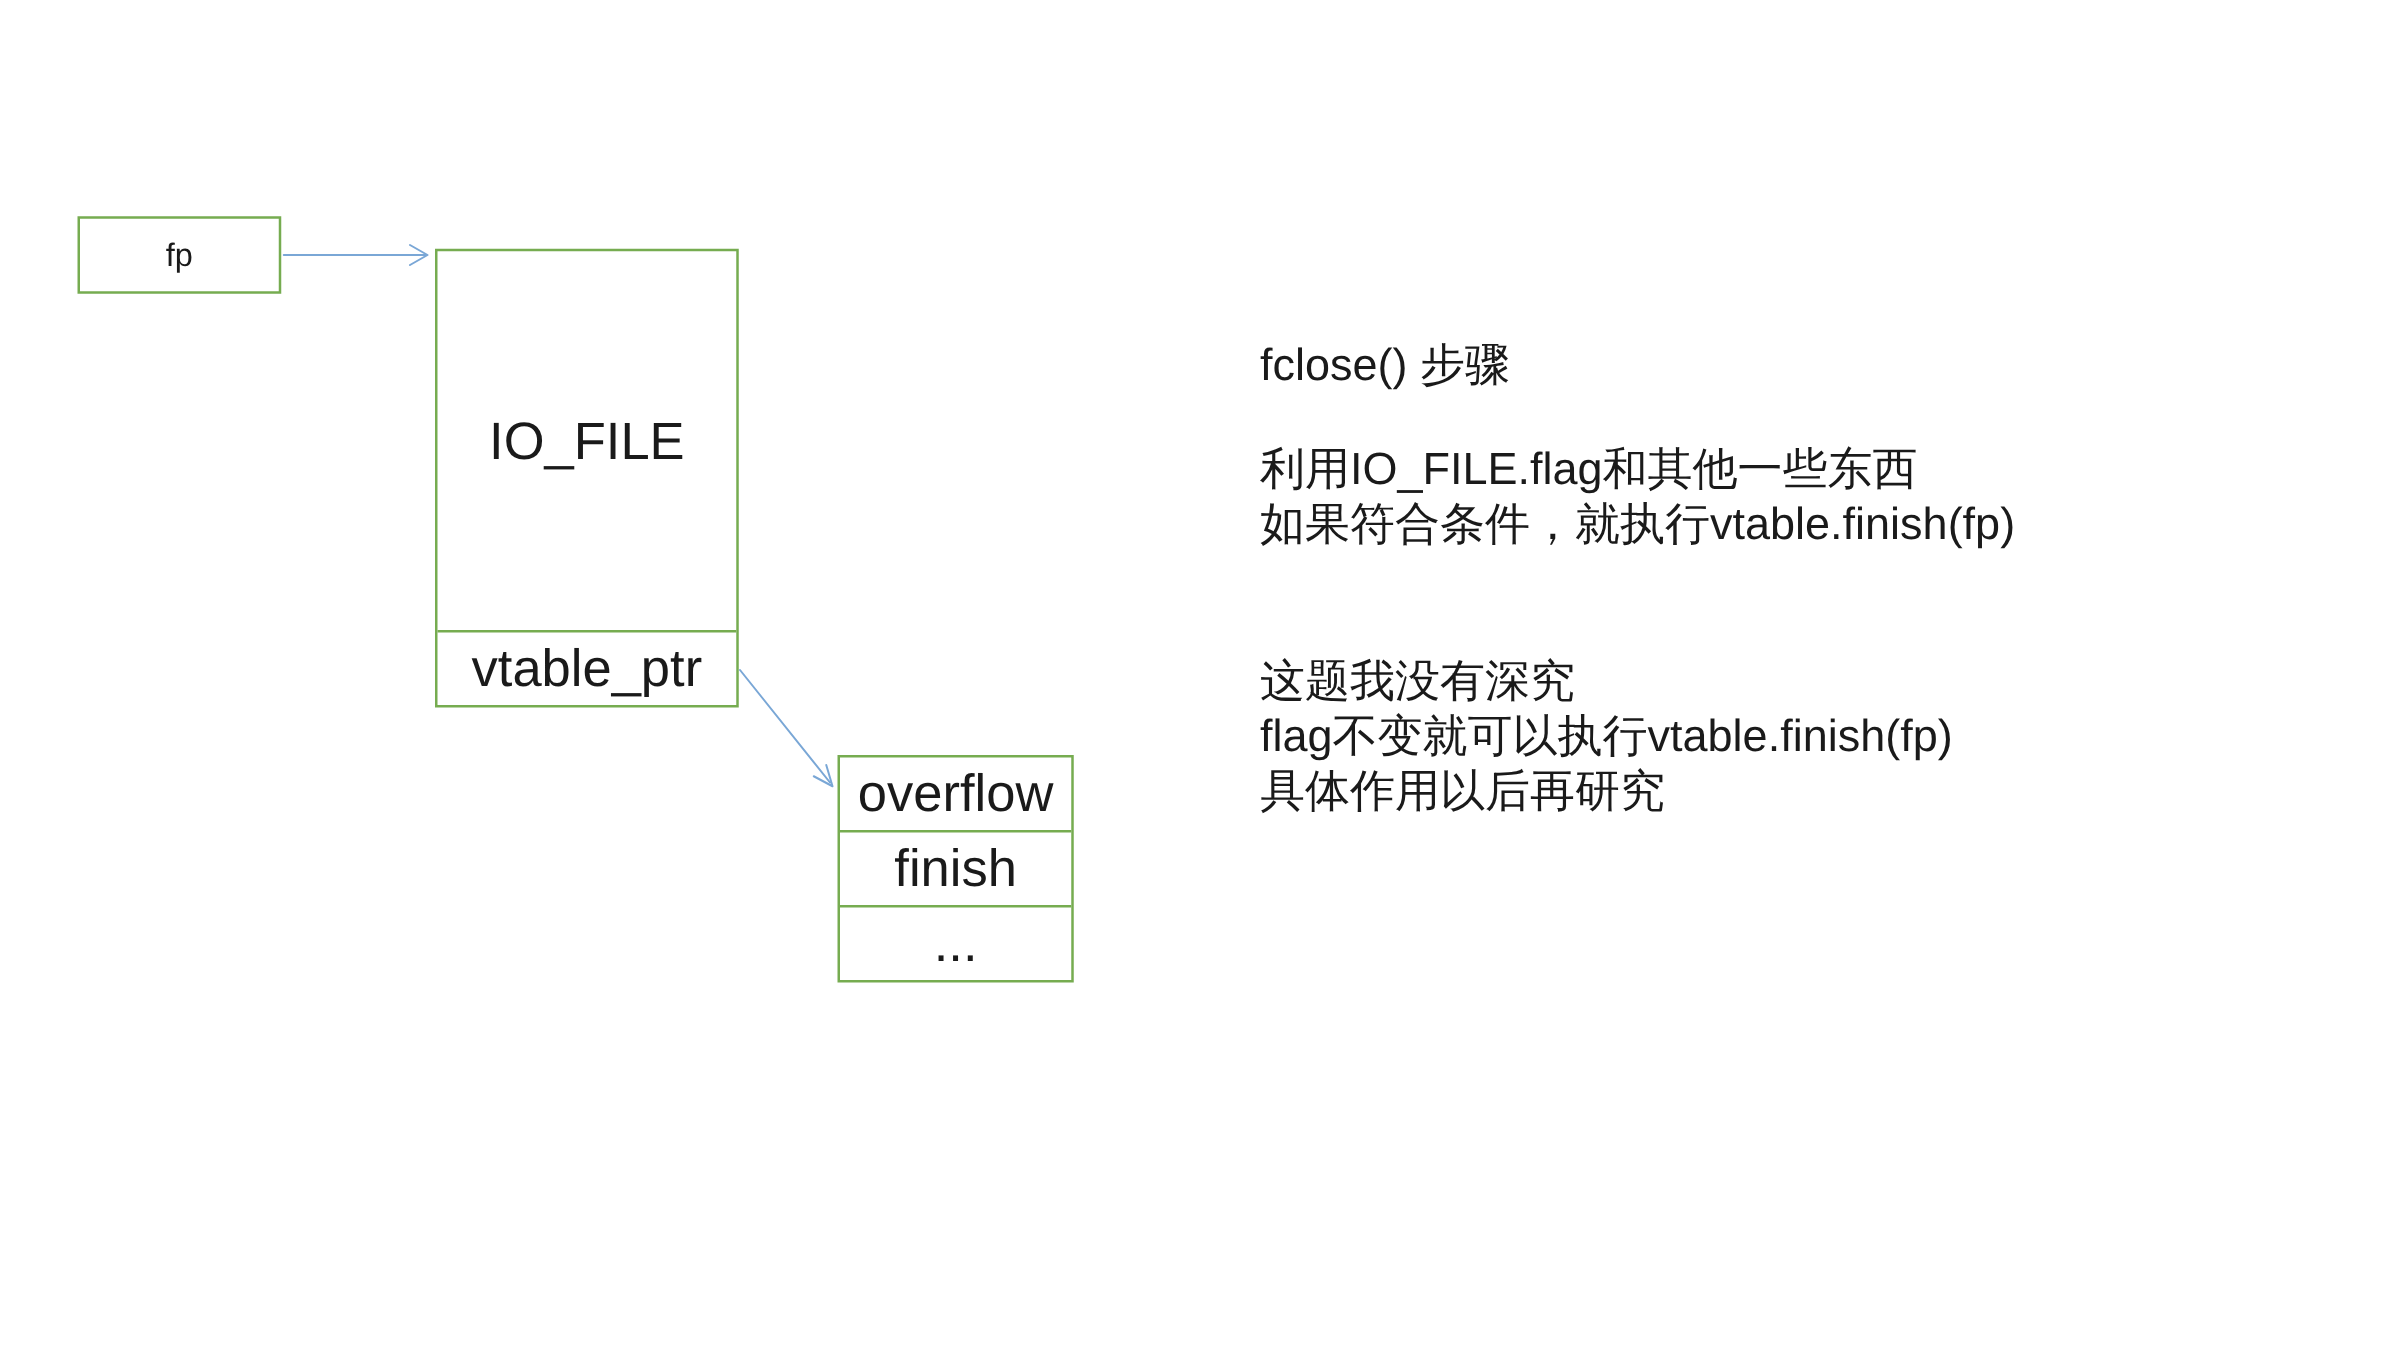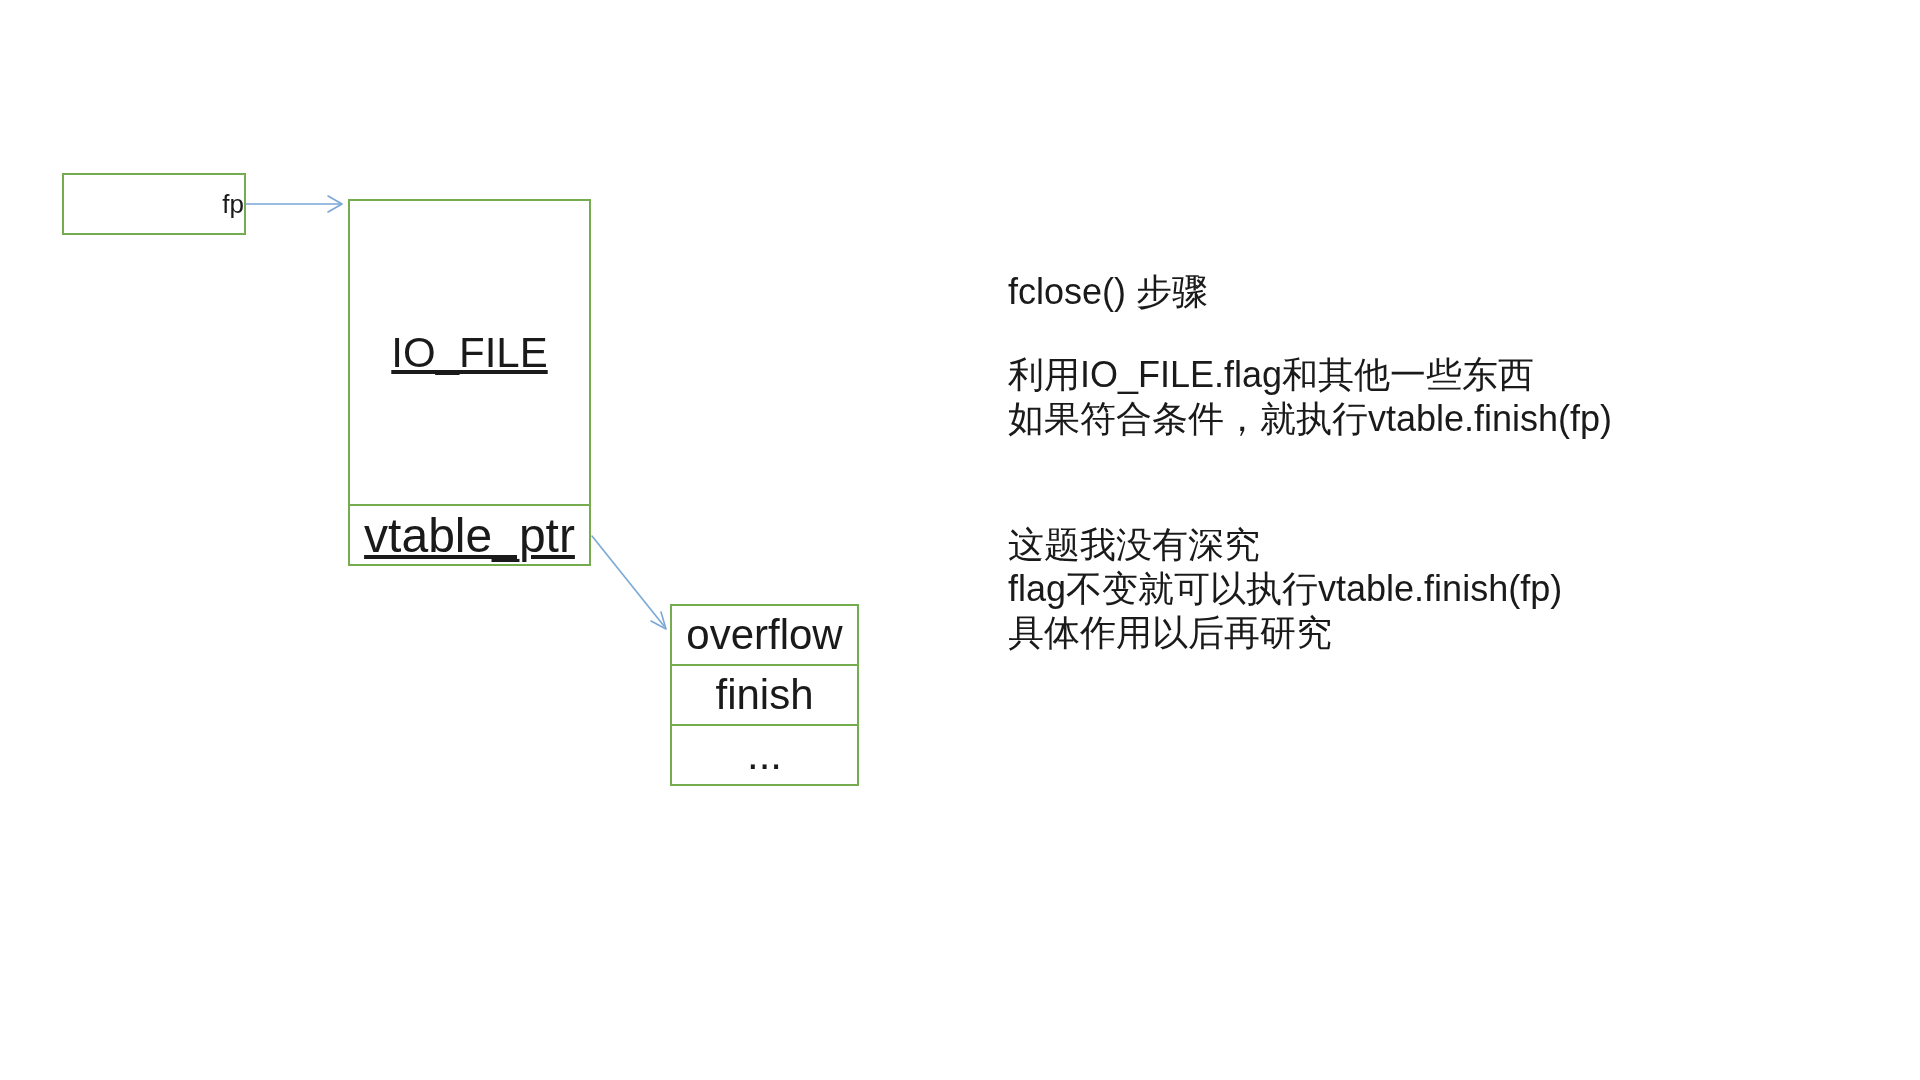--- a/index.html
+++ b/index.html
@@ -24,38 +24,38 @@
     stroke-linecap:round;
     stroke-linejoin:round;
   }
   .box{
     position:absolute;
     border:2px solid var(--box-border);
     background:#ffffff;
     box-sizing:border-box;
   }
   .fp-box{
-    left:62px;top:173px;width:184px;height:62px;
-    display:flex;align-items:center;justify-content:flex-end;
+    left:62px;top:173px;width:163px;height:62px;
+    display:flex;align-items:center;justify-content:center;
     font-size:26px;
   }
   .io-box{
     left:348px;top:199px;width:243px;height:367px;
-    display:flex;flex-direction:column;text-decoration:underline;
+    display:flex;flex-direction:column;
   }
   .io-title-cell{
     flex:1;
     display:flex;align-items:center;justify-content:center;
     font-size:42px;
   }
   .io-vtable-cell{
     height:58px;
     border-top:2px solid var(--box-border);
     display:flex;align-items:center;justify-content:center;
-    font-size:48px;
+    font-size:42px;
   }
   .vtable-box{
     left:670px;top:604px;width:189px;height:182px;
     display:flex;flex-direction:column;
   }
   .vt-row{
     flex:1;
     display:flex;align-items:center;justify-content:center;
     font-size:42px;
   }

